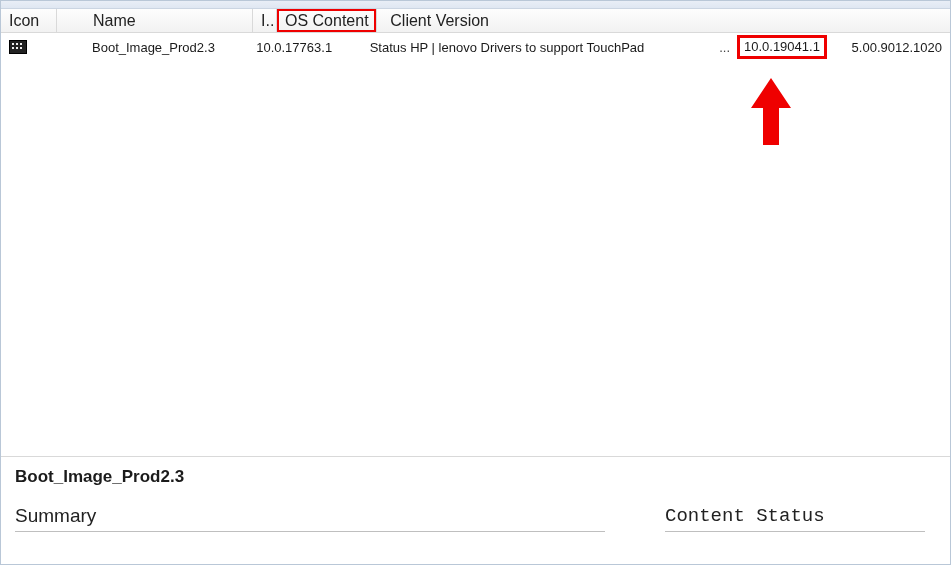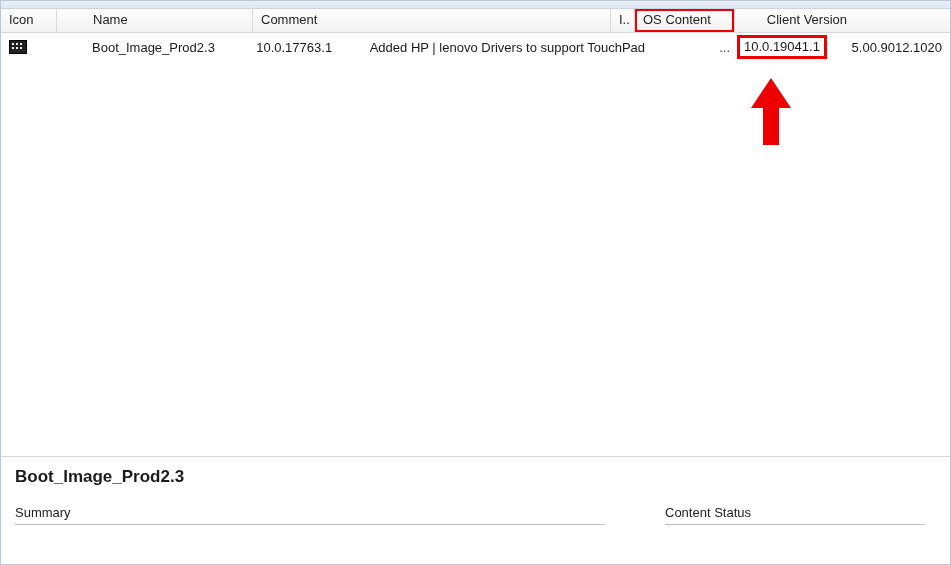--- a/index.html
+++ b/index.html
@@ -29,21 +29,21 @@
       display: flex;
       height: 24px;
       border-bottom: 1px solid #d9d9d9;
       background: linear-gradient(#fdfdfd, #f2f2f2);
       user-select: none;
     }
     .header-cell {
       border-right: 1px solid #d9d9d9;
       padding: 3px 8px 0 8px;
       color: #222;
-      font-size: 13px;
+      font-size: 16px;
       white-space: nowrap;
       overflow: hidden;
       position: relative;
     }
     .col-icon   { width: 56px; }
     .col-name   { width: 168px; margin-left: 28px; }
     .col-ver    { width: 116px; }
     .col-com    { width: 358px; }
     .col-img    { width: 24px; }
     .col-os     { width: 100px; }
@@ -119,54 +119,53 @@
       font-weight: 600;
       color: #1b1b1b;
       margin-bottom: 18px;
     }
     .detail-sections {
       display: flex;
       gap: 60px;
     }
     .section-block { display: flex; flex-direction: column; }
     .section-header {
-      font-size: 13px;
+      font-size: 19px;
       color: #222;
       padding-bottom: 4px;
       border-bottom: 1px solid #bfbfbf;
     }
     .section-block.summary { width: 590px; }
-    .section-block.content { width: 260px; }
+    .section-block.content { width: 260px; font-family: Liberation Mono, monospace; }
   </style>
 </head>
 <body>
 
 <div class="window">
   <div class="title-strip"></div>
 
   <div class="header-row">
     <div class="header-cell col-icon">Icon</div>
     <div class="header-cell col-name">Name</div>
-    <div class="header-cell col-com">Comment</div>
     <div class="header-cell col-img">I..</div>
     <div class="header-cell col-os" style="position:relative;">
       <span>OS Content</span>
       <span class="highlight-box"></span>
     </div>
     <div class="header-cell col-client">Client Version</div>
   </div>
 
   <div class="data-area">
     <div class="data-row">
       <div class="data-cell col-icon icon-slot">
         <span class="boot-icon"></span>
       </div>
       <div class="data-cell col-name">Boot_Image_Prod2.3</div>
       <div class="data-cell col-ver">10.0.17763.1</div>
-      <div class="data-cell col-com">Added HP | lenovo Drivers to support TouchPad</div>
+      <div class="data-cell col-com">Status HP | lenovo Drivers to support TouchPad</div>
       <div class="data-cell col-img dots">...</div>
       <div class="data-cell col-os" style="padding:11px 2px;">
         <span class="os-cell-box">
           <span>10.0.19041.1</span>
         </span>
       </div>
       <div class="data-cell col-client">5.00.9012.1020</div>
     </div>
 
     <svg class="arrow-layer" width="951" height="120">

